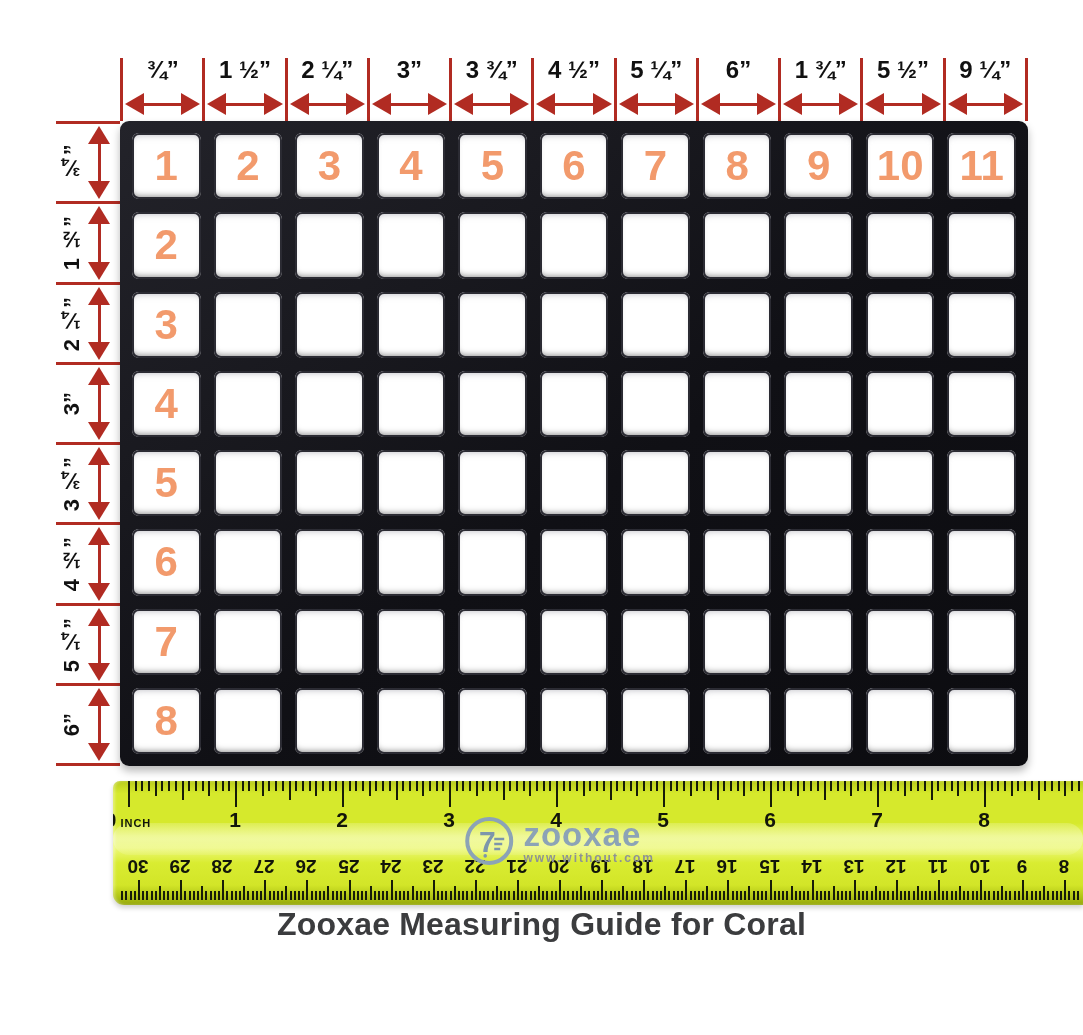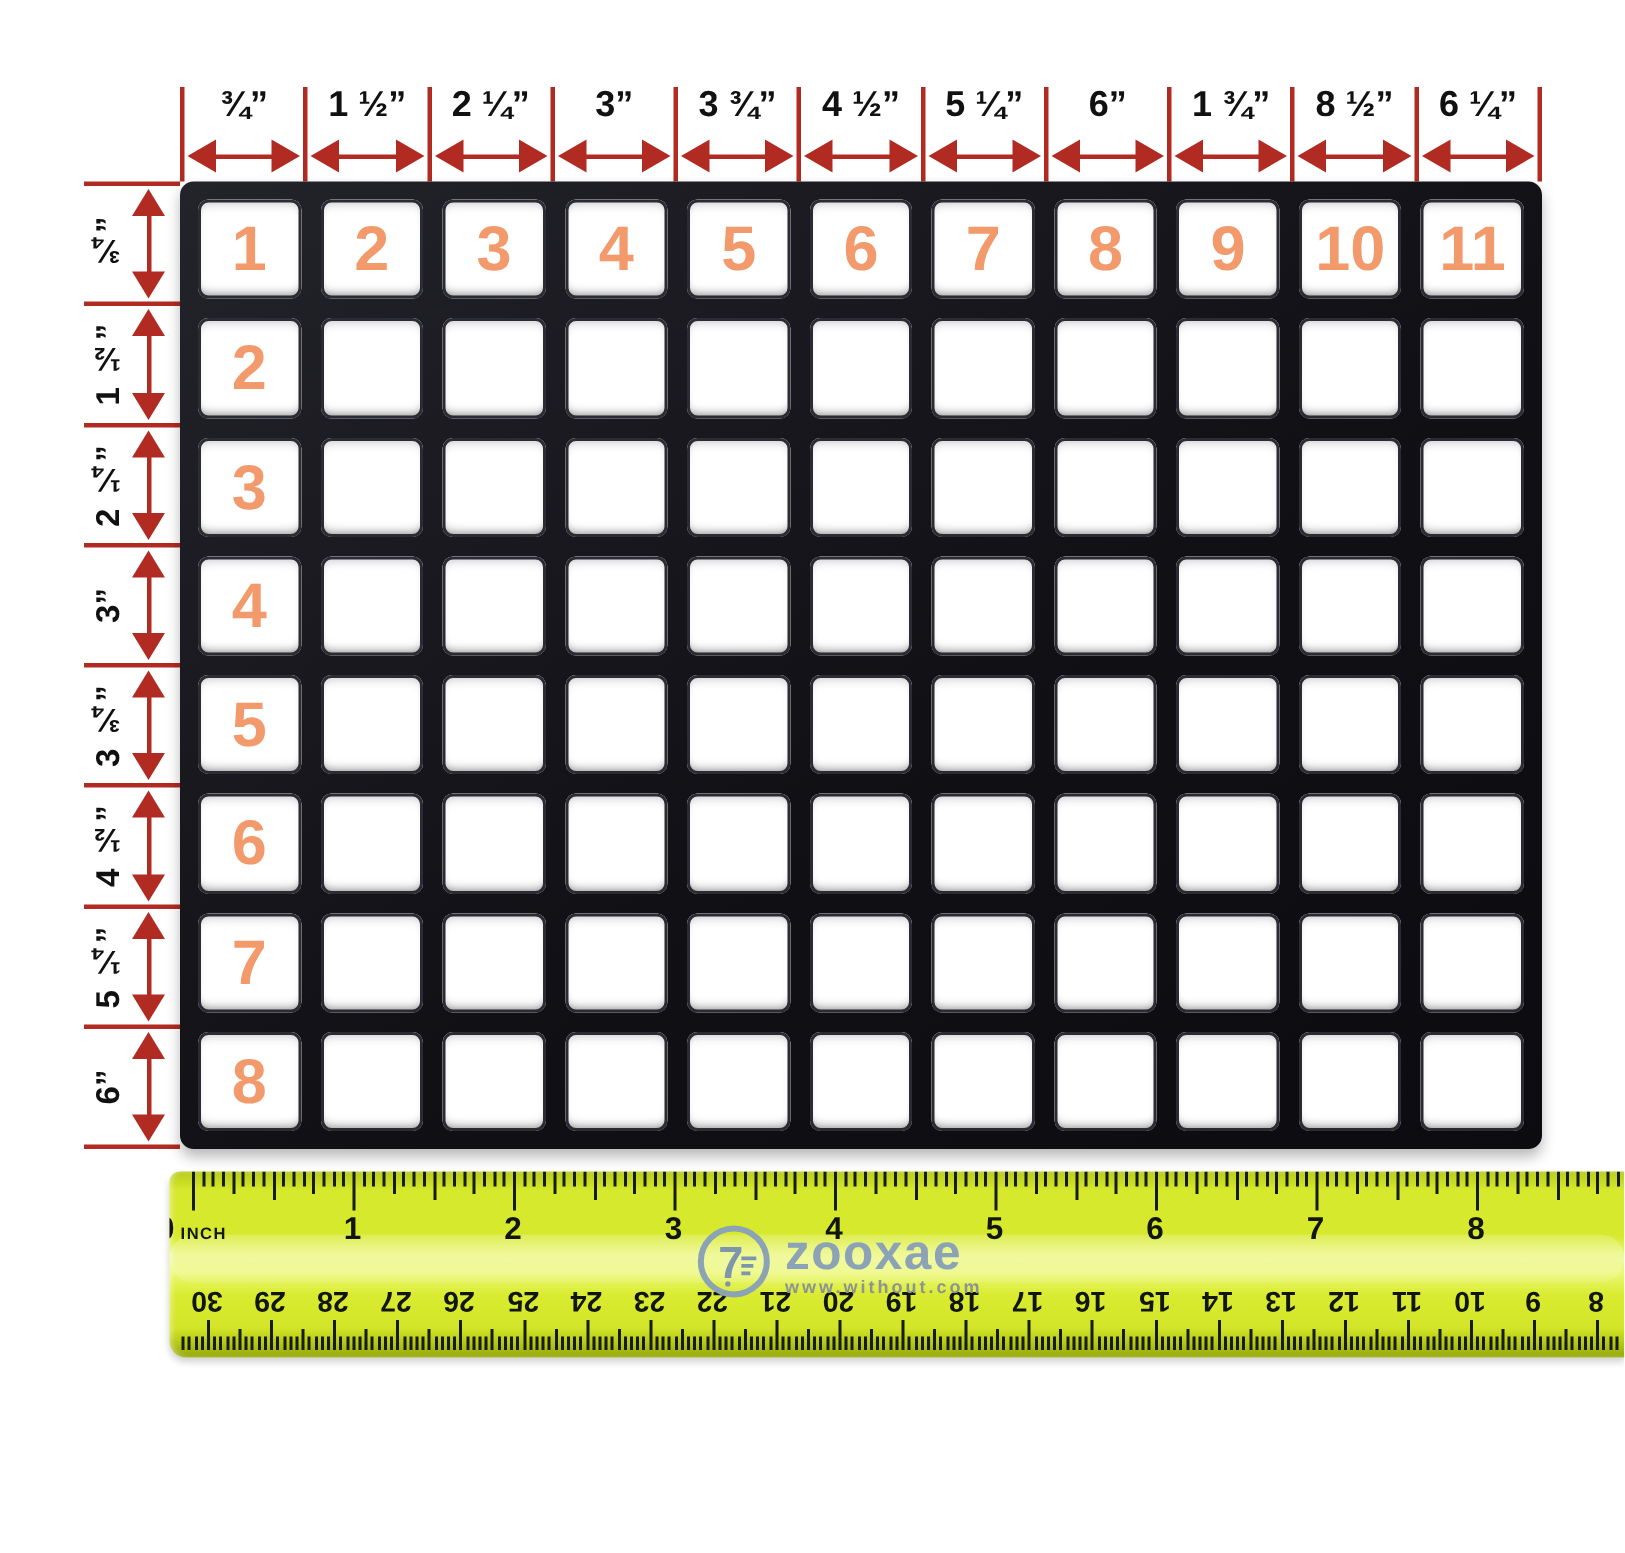--- a/index.html
+++ b/index.html
@@ -152,27 +152,27 @@
           <span class="line"></span>
         </div>
       </div>
       <div class="hseg">
         <span class="dim-label">1 ¾”</span>
         <div class="h-arrow">
           <span class="line"></span>
         </div>
       </div>
       <div class="hseg">
-        <span class="dim-label">8 ½”</span>
-        <div class="h-arrow">
-          <span class="line"></span>
-        </div>
-      </div>
-      <div class="hseg">
-        <span class="dim-label">6 ¼”</span>
+        <span class="dim-label">5 ½”</span>
+        <div class="h-arrow">
+          <span class="line"></span>
+        </div>
+      </div>
+      <div class="hseg">
+        <span class="dim-label">9 ¼”</span>
         <div class="h-arrow">
           <span class="line"></span>
         </div>
       </div>
     </div>
 
   <div class="left-dims">
       <div class="vseg">
         <span class="v-label">¾”</span>
         <div class="v-arrow">
@@ -768,14 +768,15 @@
         <line x1="31" y1="34" x2="37" y2="34" stroke="#7d96ab" stroke-width="2.5"></line>
         <circle cx="22" cy="41" r="1.8" fill="#7d96ab"></circle>
       </svg>
       <div class="brand-text">
         <span class="brand-name">zooxae</span>
         <span class="brand-url">www.without.com</span>
       </div>
     </div>
   </div>
 
+  <h1 class="page-title">Zooxae Measuring Guide for Coral</h1>
 
 </div>
 
 </body></html>

